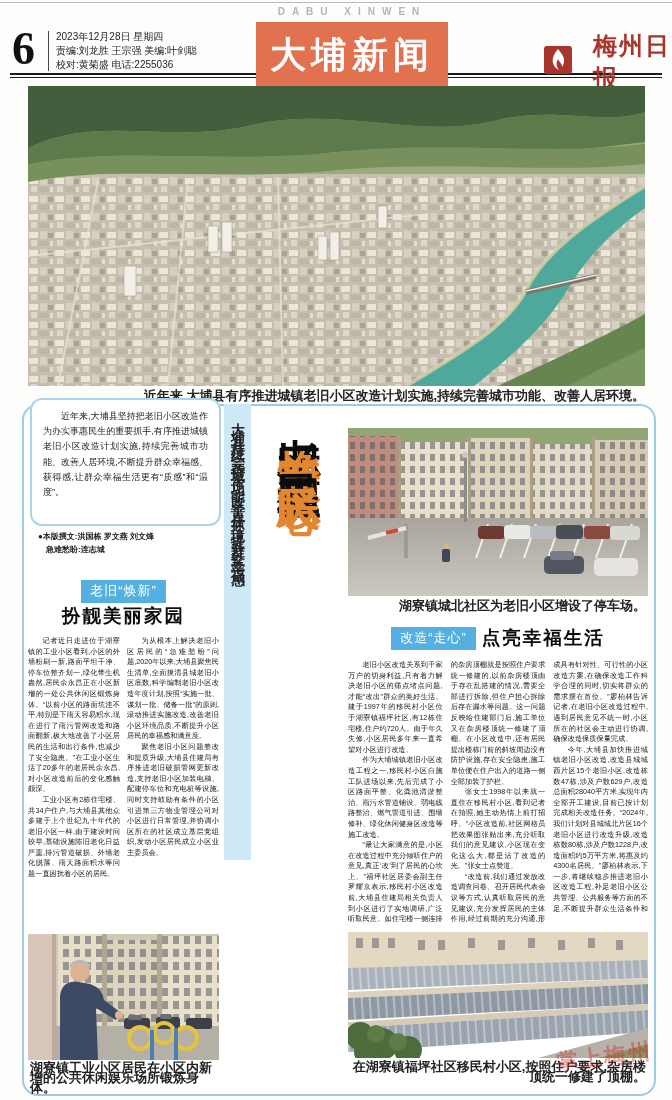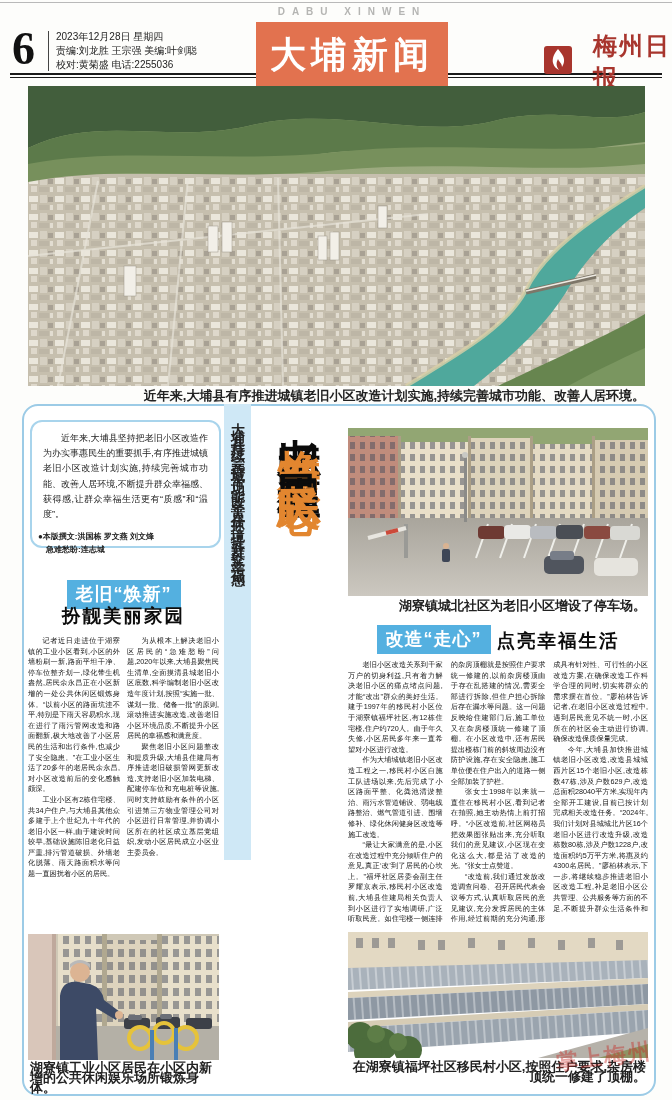--- a/index.html
+++ b/index.html
@@ -22,26 +22,26 @@
   .brand { left:543px; top:30px; display:flex; align-items:center; gap:20px; }
   .brand-name { font-size:24px; font-weight:bold; color:#a8352d; font-family:"Liberation Serif",serif; letter-spacing:2px; }
 
   
   .photo { display:block; }
   .caption { font-size:13px; font-weight:bold; color:#222; line-height:10px; }
   .cap-right { text-align:right; }
 
   
   .frame { left:22px; top:404px; width:634px; height:692px; border:2px solid #9ccbe6; border-radius:16px; background:#fff; }
-  .introbox { left:30px; top:420px; width:191px; height:128px; background:#fff; border:2px solid #a8d4ec; border-radius:12px;
+  .introbox { left:30px; top:398px; width:191px; height:128px; background:#fff; border:2px solid #a8d4ec; border-radius:12px;
               padding:9px 11px; font-size:9px; line-height:15.2px; color:#1c1c1c; text-align:justify; }
   .introbox p { text-indent:2em; }
   .byline { left:38px; top:531px; width:185px; font-size:8px; font-weight:bold; line-height:12.5px; color:#222; }
 
-  .tagbox { display:inline-block; background:#54b0e0; color:#fff; font-weight:bold; font-size:18px;
+  .tagbox { display:inline-block; background:#54b0e0; color:#fff; font-weight:normal; font-size:13px;
             padding:2px 9px 3px; letter-spacing:1px; }
   .sec-title { font-weight:900; font-size:18.5px; letter-spacing:2px; color:#0c0c0c; font-family:"Liberation Serif",serif; }
   .sec1-tag { left:28px; top:580px; width:191px; text-align:center; }
   .sec1-title { left:28px; top:603px; width:191px; text-align:center; }
 
   .bodycols { text-align:justify; font-size:7.2px; line-height:10.6px; color:#161616; overflow:hidden; }
   .bodycols p { text-indent:2em; }
   .cols2 { left:28px; top:636px; width:191px; height:294px; column-count:2; column-gap:7px; }
   .cols3 { left:348px; top:660px; width:300px; height:268px; column-count:3; column-gap:8px; }
 

